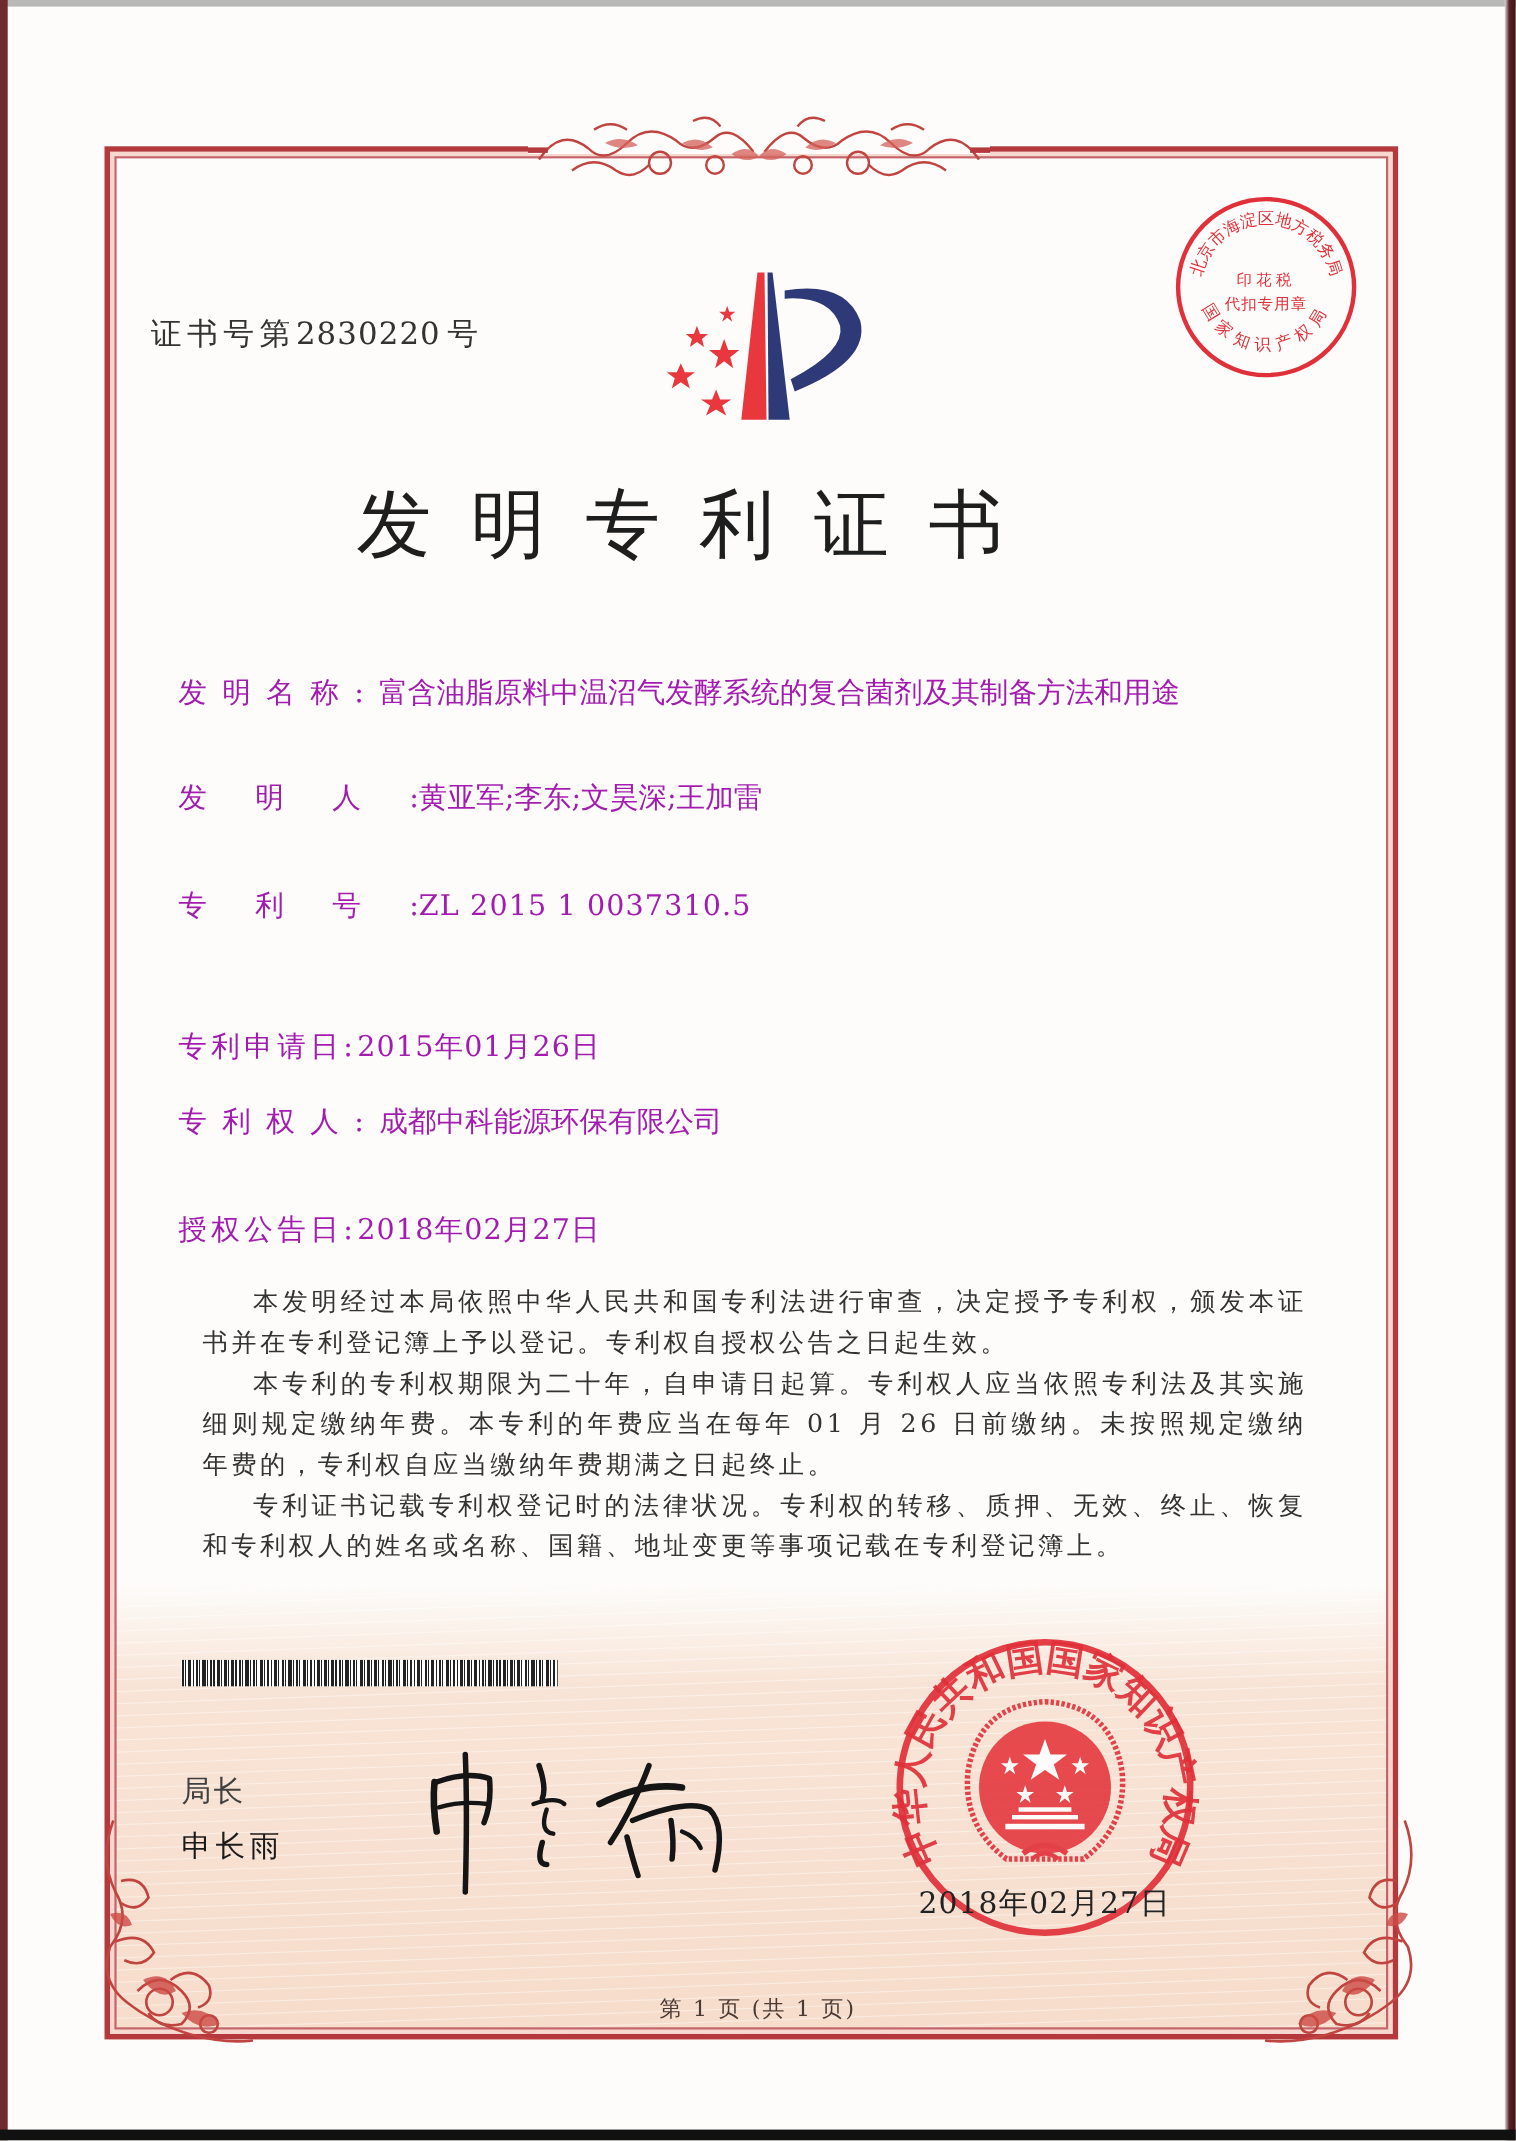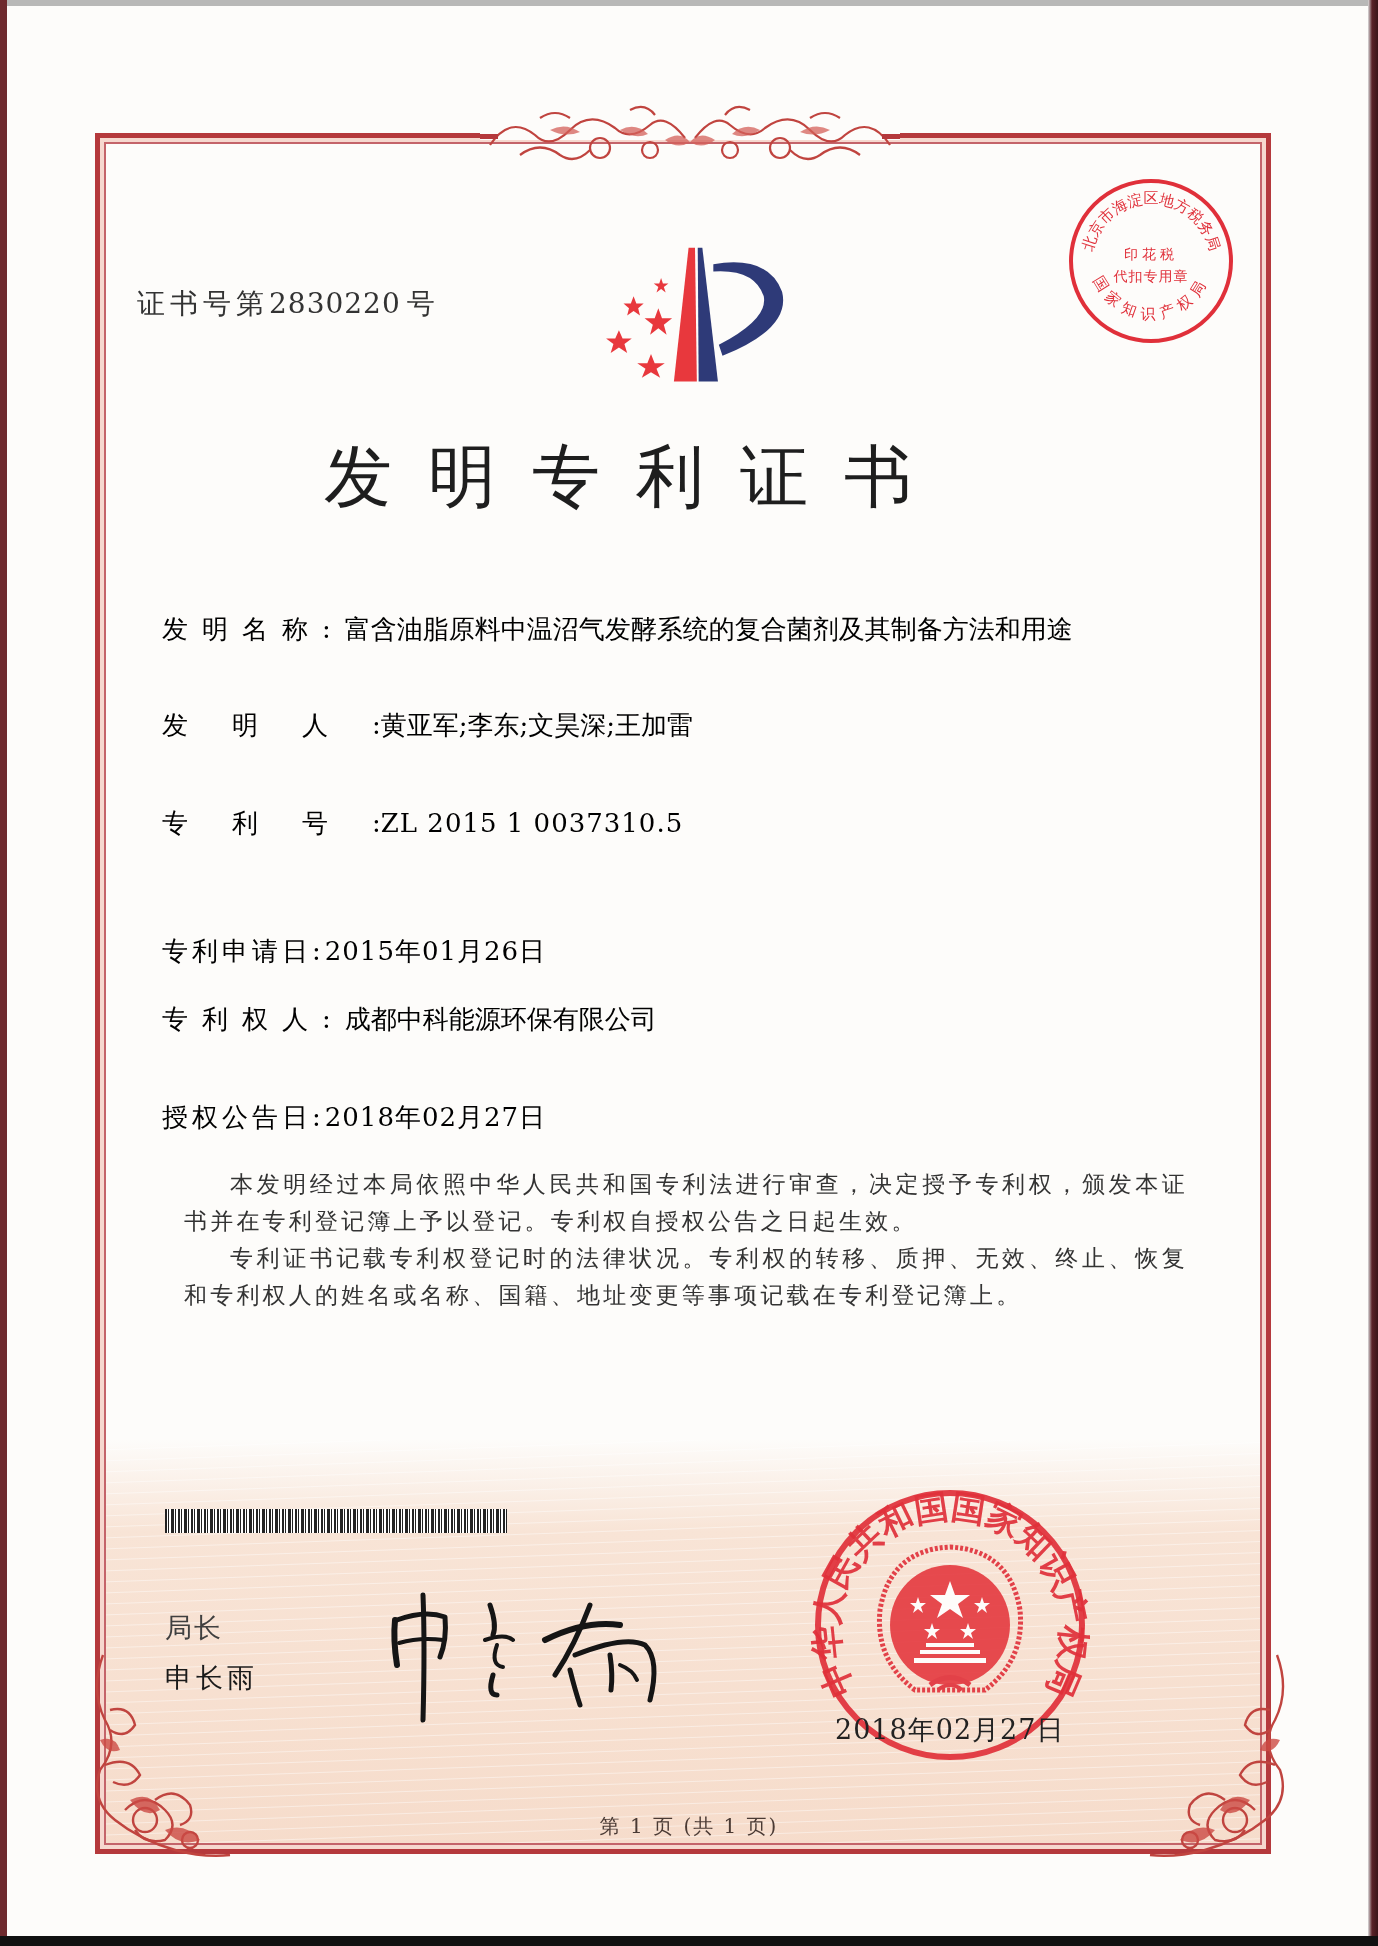--- a/index.html
+++ b/index.html
@@ -48,21 +48,21 @@
   .logo { position:absolute; left:585px; top:225px; width:220px; height:170px; }
 
   .tax-stamp { position:absolute; left:1065px; top:175px; width:172px; height:172px; }
 
   .title {
     position:absolute; left:0; width:1242px; top:432px; text-align:center;
     font-size:68px; letter-spacing:36px; color:#1e1e1e; font-weight:normal;
     padding-left:30px; box-sizing:border-box;
   }
 
-  .field { position:absolute; left:162px; font-size:26px; color:#000000; white-space:nowrap;text-align:right; }
+  .field { position:absolute; left:162px; font-size:26px; color:#a21caf; white-space:nowrap;text-align:right; }
   .field .label { display:inline-block; }
   .field .value { display:inline-block; }
   .lbl-spread { letter-spacing:14px; }
   .lbl-wider { letter-spacing:58px; }
   .lbl-norm { letter-spacing:4px; }
 
   .body-text {
     position:absolute; left:162px; top:1166px; width:1004px;
     font-size:23px; line-height:37px; color:#333; letter-spacing:3.2px;
     text-align:justify;
@@ -221,20 +221,21 @@
 </div>
 <div class="field" style="top:1002px;">
   <span class="label lbl-spread">专利权人:</span><span class="value">成都中科能源环保有限公司</span>
 </div>
 <div class="field" style="top:1100px;">
   <span class="label lbl-norm">授权公告日:</span><span class="value" style="letter-spacing:1px;">2018年02月27日</span>
 </div>
 
 <div class="body-text">
   <p>本发明经过本局依照中华人民共和国专利法进行审查，决定授予专利权，颁发本证书并在专利登记簿上予以登记。专利权自授权公告之日起生效。</p>
+  <p>本专利的专利权期限为二十年，自申请日起算。专利权人应当依照专利法及其实施细则规定缴纳年费。本专利的年费应当在每年 01 月 26 日前缴纳。未按照规定缴纳年费的，专利权自应当缴纳年费期满之日起终止。</p>
   <p>专利证书记载专利权登记时的法律状况。专利权的转移、质押、无效、终止、恢复和专利权人的姓名或名称、国籍、地址变更等事项记载在专利登记簿上。</p>
 </div>
 
 <div class="barcode"></div>
 
 <div class="director-title">局长</div>
 <div class="director-name">申长雨</div>
 
 <svg class="signature" viewBox="0 0 290 140">
   <g fill="none" stroke="#151515" stroke-linecap="round" stroke-linejoin="round">

